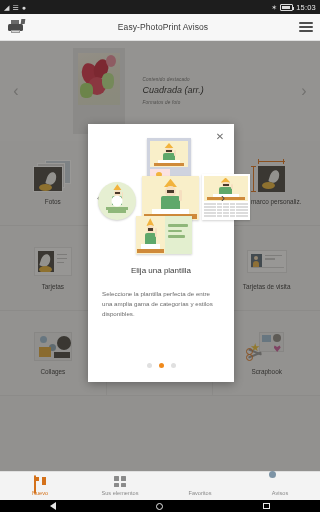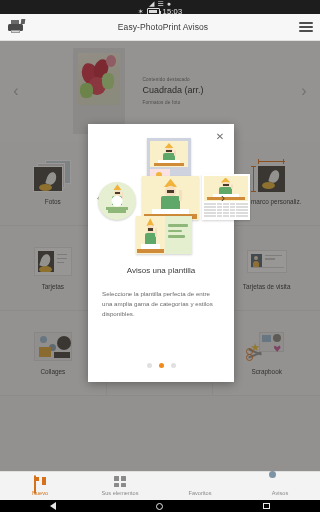--- a/index.html
+++ b/index.html
@@ -8,21 +8,21 @@
     font-family: "Liberation Sans", sans-serif;
     background: #000; overflow: hidden;
   }
   #app { position: relative; width: 320px; height: 512px; background: #efefef; }
 
   
   .statusbar {
     position: absolute; top: 0; left: 0; width: 320px; height: 14px;
     background: #1d1d1d; color: #e8e8e8;
     display: flex; align-items: center; justify-content: space-between;
-    padding: 0 4px; font-size: 7px; flex-direction: column;
+    padding: 0 4px; font-size: 7px;
   }
   .sb-left, .sb-right { display: flex; align-items: center; gap: 3px; }
   .sb-ico { display: inline-block; opacity: .92; line-height: 1; font-size: 7px; }
   .batt {
     width: 13px; height: 7px; border: 1px solid #dcdcdc; border-radius: 1px;
     position: relative; display: inline-block;
   }
   .batt::after {
     content: ""; position: absolute; right: -2px; top: 2px;
     width: 1px; height: 3px; background: #dcdcdc;
@@ -63,21 +63,21 @@
   .feat-inner { flex: 1; display: flex; align-items: center; justify-content: center; gap: 18px; }
   .feat-thumb {
     width: 52px; height: 86px; background: #e3e3e3; padding: 5px;
     display: flex; align-items: flex-start; justify-content: center;
   }
   .feat-photo {
     width: 42px; height: 52px; position: relative; overflow: hidden;
     background: linear-gradient(160deg,#f2ece0 0%,#e6e2cf 45%,#dfe3cf 100%);
   }
   .feat-photo .fl { position: absolute; border-radius: 50%; }
-  .feat-meta { width: 105px; }
+  .feat-meta { width: 105px; font-style: italic; }
   .feat-kicker { font-size: 4.6px; color: #6d6d6d; letter-spacing: .2px; margin-bottom: 3px; }
   .feat-title { font-size: 9px; color: #2f2f2f; margin-bottom: 5px; }
   .feat-sub { font-size: 4.6px; color: #6d6d6d; letter-spacing: .2px; }
 
   
   .grid { display: grid; grid-template-columns: repeat(3, 1fr); }
   .cell {
     height: 85px; border-right: 1px solid #e4e4e4; border-bottom: 1px solid #e4e4e4;
     display: flex; flex-direction: column; align-items: center; justify-content: center;
     background: #f2f2f2; gap: 4px; padding: 4px;
@@ -538,21 +538,21 @@
               <i style="width:72%"></i>
               <i style="width:84%"></i>
             </div>
         </div>
 
       </div>
 
       <div class="dlg-arrow right">›</div>
     </div>
 
-    <div class="dlg-title">Avisos una plantilla</div>
+    <div class="dlg-title">Elija una plantilla</div>
     <div class="dlg-desc">Seleccione la plantilla perfecta de entre una amplia gama de categorías y estilos disponibles.</div>
 
     <div class="dlg-dots">
       <span class="dot"></span>
       <span class="dot active"></span>
       <span class="dot"></span>
     </div>
   </div>
 
   <div class="bottomnav">

